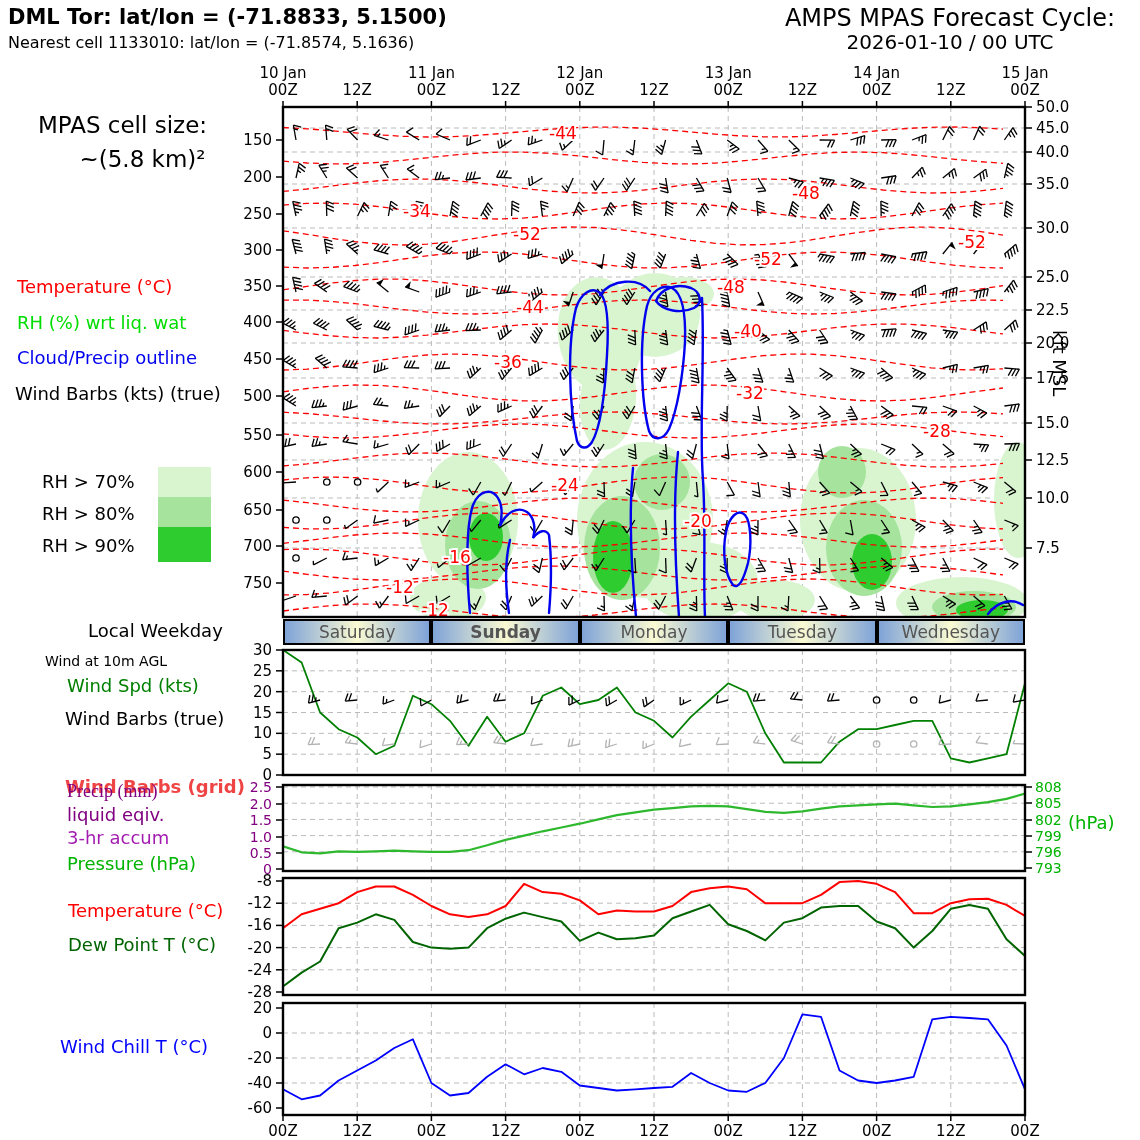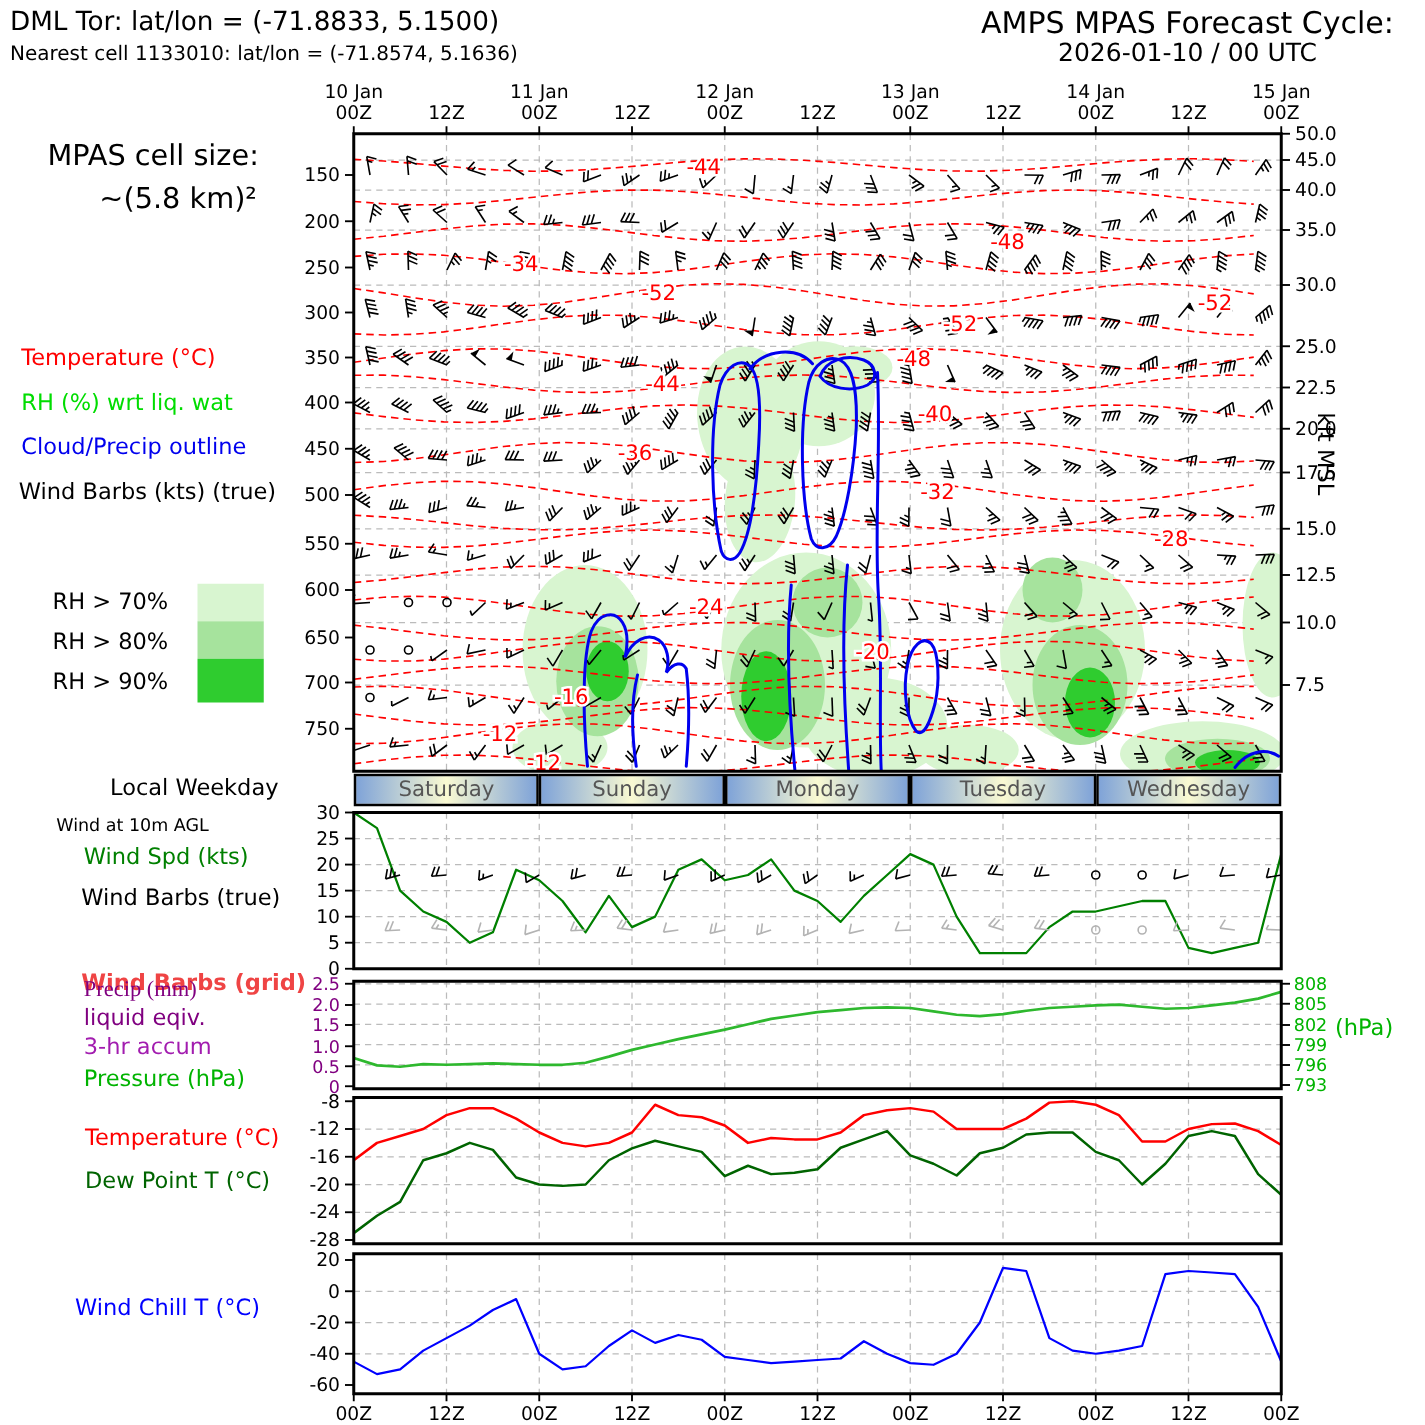--- a/index.html
+++ b/index.html
@@ -11,21 +11,21 @@
   .t-small{font-size:14px;}
   .center{text-align:center;}
   #chart-svg{position:absolute;left:0;top:0;}
   .daycell{position:absolute;top:619px;height:26px;border:2px solid #000;box-sizing:border-box;
     background:linear-gradient(90deg,#7fa3d8 0%,#fafad2 50%,#7fa3d8 100%);
     display:flex;align-items:center;justify-content:center;font-size:17px;color:#555;}
 </style>
 </head>
 <body>
 
-<div class="abs t-title" style="left:8px;top:5px;">DML Tor: lat/lon = (-71.8833, 5.1500)</div>
+<div class="abs t-title" style="left:8px;top:5px;font-weight:bold;">DML Tor: lat/lon = (-71.8833, 5.1500)</div>
 <div class="abs t-sub" style="left:8px;top:33px;">Nearest cell 1133010: lat/lon = (-71.8574, 5.1636)</div>
 <div class="abs t-title center" style="left:770px;top:4px;width:360px;font-size:24px;">AMPS MPAS Forecast Cycle:</div>
 <div class="abs t-title center" style="left:770px;top:30px;width:360px;font-size:20px;">2026-01-10 / 00 UTC</div>
 
 <div class="abs center" style="left:0px;top:112px;width:245px;font-size:23px;">MPAS cell size:</div>
 <div class="abs center" style="left:0px;top:146px;width:285px;font-size:23px;">~(5.8 km)²</div>
 
 <div class="abs t-leg" style="left:17px;top:276px;color:#ff0000;">Temperature (°C)</div>
 <div class="abs t-leg" style="left:17px;top:312px;color:#00dd00;text-align:center;">RH (%) wrt liq. wat</div>
 <div class="abs t-leg" style="left:17px;top:347px;color:#0000ee;">Cloud/Precip outline</div>
@@ -49,21 +49,21 @@
 <div class="abs t-leg" style="left:67px;top:853px;color:#00b300;">Pressure (hPa)</div>
 <div class="abs t-leg" style="left:68px;top:900px;color:#ff0000;">Temperature (°C)</div>
 <div class="abs t-leg" style="left:68px;top:934px;color:#006400;">Dew Point T (°C)</div>
 <div class="abs t-leg" style="left:60px;top:1036px;color:#0000ff;">Wind Chill T (°C)</div>
 
 <div class="abs" style="left:1070px;top:330px;font-size:18px;transform:rotate(90deg);transform-origin:left top;">kft MSL</div>
 <div class="abs t-leg" style="left:1068px;top:812px;color:#00b300;">(hPa)</div>
 
 <div id="daystrip">
     <div class="daycell" style="left: 283px; width: 148.4px;">Saturday</div>
-    <div class="daycell" style="left: 431.4px; width: 148.4px;">Sunday</div>
+    <div class="daycell" style="left: 431.4px; width: 148.4px; font-weight: bold;">Sunday</div>
     <div class="daycell" style="left: 579.8px; width: 148.4px;">Monday</div>
     <div class="daycell" style="left: 728.2px; width: 148.4px;">Tuesday</div>
     <div class="daycell" style="left: 876.6px; width: 148.4px;">Wednesday</div>
   </div>
 
 <svg id="chart-svg" width="1140" height="1140">
     <defs>
       <clipPath id="clip-main">
         <rect x="283" y="107" width="742" height="510"></rect>
       </clipPath>

